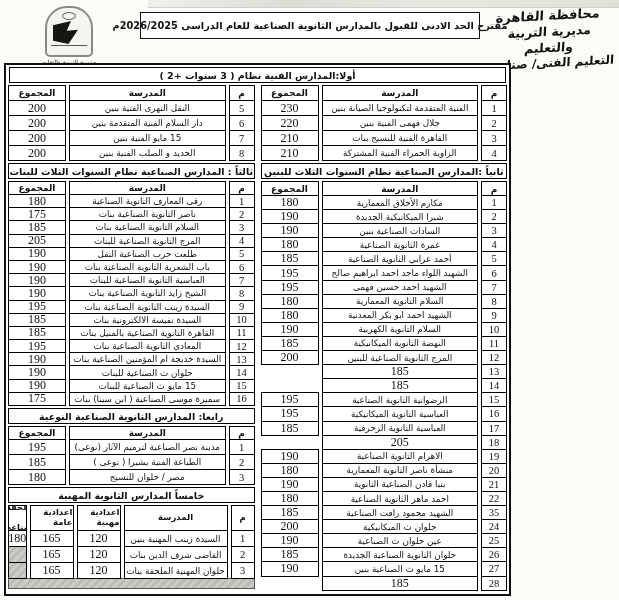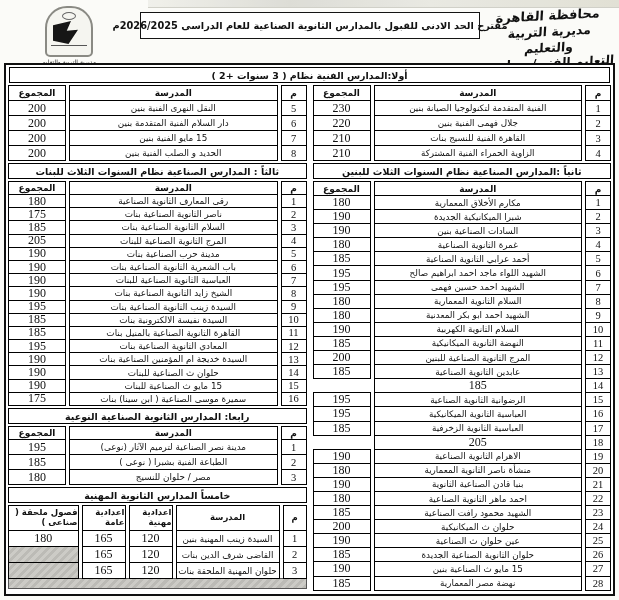--- a/index.html
+++ b/index.html
@@ -26,21 +26,21 @@
   .logo-bar{position:absolute;bottom:3px;left:4px;right:4px;height:6px;border-top:1px solid #555;
             font-size:4px;overflow:hidden;color:#333;}
   .logo-caption{font-size:6px;color:#222;margin-top:1px;white-space:nowrap;}
   .logo-caption-en{height:2px;background:#9a9a94;margin:1px 6px 0;}
   .title-box{position:absolute;top:12px;right:139px;width:338px;height:25px;background:#fff;
              border:1.6px solid #141414;border-radius:0;display:flex;align-items:center;
              justify-content:center;font-weight:bold;font-size:9.8px;white-space:nowrap;}
   .subtitle{position:absolute;top:44px;right:139px;width:338px;text-align:left;
             font-weight:bold;font-size:12.5px;margin-top:30px;}
   
-  .main{position:absolute;top:63px;left:4px;width:611px;height:533px;box-sizing:border-box;
+  .main{position:absolute;top:63px;left:4px;width:507px;height:533px;box-sizing:border-box;
         border:2.5px solid #101010;background:#fff;padding:2px;}
   .bar{border:1.5px solid #000;height:14px;display:flex;align-items:center;justify-content:center;
        font-weight:bold;font-size:9.5px;margin:0 1px 2px;background:#fff;white-space:nowrap;}
   .cols{display:flex;gap:6px;align-items:flex-start;}
   .col{flex:1;min-width:0;}
   .col .bar{margin:2px 0;}
   
   .std-table{margin-bottom:1px;}
   .thead-row,.trow{display:grid;grid-template-columns:26px 1fr 58px;column-gap:3px;}
   .m-table .thead-row,.m-table .trow{grid-template-columns:24px 104px 44px 44px 1fr;}
@@ -190,21 +190,20 @@
                 <div class="cell c-school">النهضة الثانوية الميكانيكية</div>
                 <div class="cell c-total">185</div>
               </div>
               <div class="trow">
                 <div class="cell c-n">12</div>
                 <div class="cell c-school">المرج الثانوية الصناعية  للبنين</div>
                 <div class="cell c-total">200</div>
               </div>
               <div class="trow">
                 <div class="cell c-n">13</div>
-                <div class="cell c-school">عابدين الثانوية الصناعية</div>
                 <div class="cell c-total">185</div>
               </div>
               <div class="trow">
                 <div class="cell c-n">14</div>
                 <div class="cell c-total">185</div>
               </div>
               <div class="trow">
                 <div class="cell c-n">15</div>
                 <div class="cell c-school">الرضوانية الثانوية الصناعية</div>
                 <div class="cell c-total">195</div>
@@ -237,21 +236,21 @@
                 <div class="cell c-n">21</div>
                 <div class="cell c-school">بنبا قادن الصناعية الثانوية</div>
                 <div class="cell c-total">190</div>
               </div>
               <div class="trow">
                 <div class="cell c-n">22</div>
                 <div class="cell c-school">احمد ماهر الثانوية الصناعية</div>
                 <div class="cell c-total">180</div>
               </div>
               <div class="trow">
-                <div class="cell c-n">23</div>
+                <div class="cell c-n">35</div>
                 <div class="cell c-school">الشهيد محمود رافت الصناعية</div>
                 <div class="cell c-total">185</div>
               </div>
               <div class="trow">
                 <div class="cell c-n">24</div>
                 <div class="cell c-school">حلوان ث الميكانيكية</div>
                 <div class="cell c-total">200</div>
               </div>
               <div class="trow">
                 <div class="cell c-n">25</div>
@@ -263,21 +262,20 @@
                 <div class="cell c-school">حلوان الثانوية الصناعية الجديدة</div>
                 <div class="cell c-total">185</div>
               </div>
               <div class="trow">
                 <div class="cell c-n">27</div>
                 <div class="cell c-school">15 مايو ث الصناعية بنين</div>
                 <div class="cell c-total">190</div>
               </div>
               <div class="trow">
                 <div class="cell c-n">28</div>
-                <div class="cell c-school">نهضة مصر المعمارية</div>
                 <div class="cell c-total">185</div>
               </div>
             </div>
         </div>
       </div>
 
       <div class="col">
         <div class="std-table t-fann">
           <div class="thead-row">
             <div class="hcell">م</div>
@@ -332,21 +330,21 @@
                 <div class="cell c-school">السلام الثانوية الصناعية بنات</div>
                 <div class="cell c-total">185</div>
               </div>
               <div class="trow">
                 <div class="cell c-n">4</div>
                 <div class="cell c-school">المرج الثانوية الصناعية  للبنات</div>
                 <div class="cell c-total">205</div>
               </div>
               <div class="trow">
                 <div class="cell c-n">5</div>
-                <div class="cell c-school">مدينة حرب الصناعية بنات</div>
+                <div class="cell c-school">طلعت حرب الصناعية النقل</div>
                 <div class="cell c-total">190</div>
               </div>
               <div class="trow">
                 <div class="cell c-n">6</div>
                 <div class="cell c-school">باب الشعرية الثانوية الصناعية بنات</div>
                 <div class="cell c-total">190</div>
               </div>
               <div class="trow">
                 <div class="cell c-n">7</div>
                 <div class="cell c-school">العباسية الثانوية الصناعية للبنات</div>

